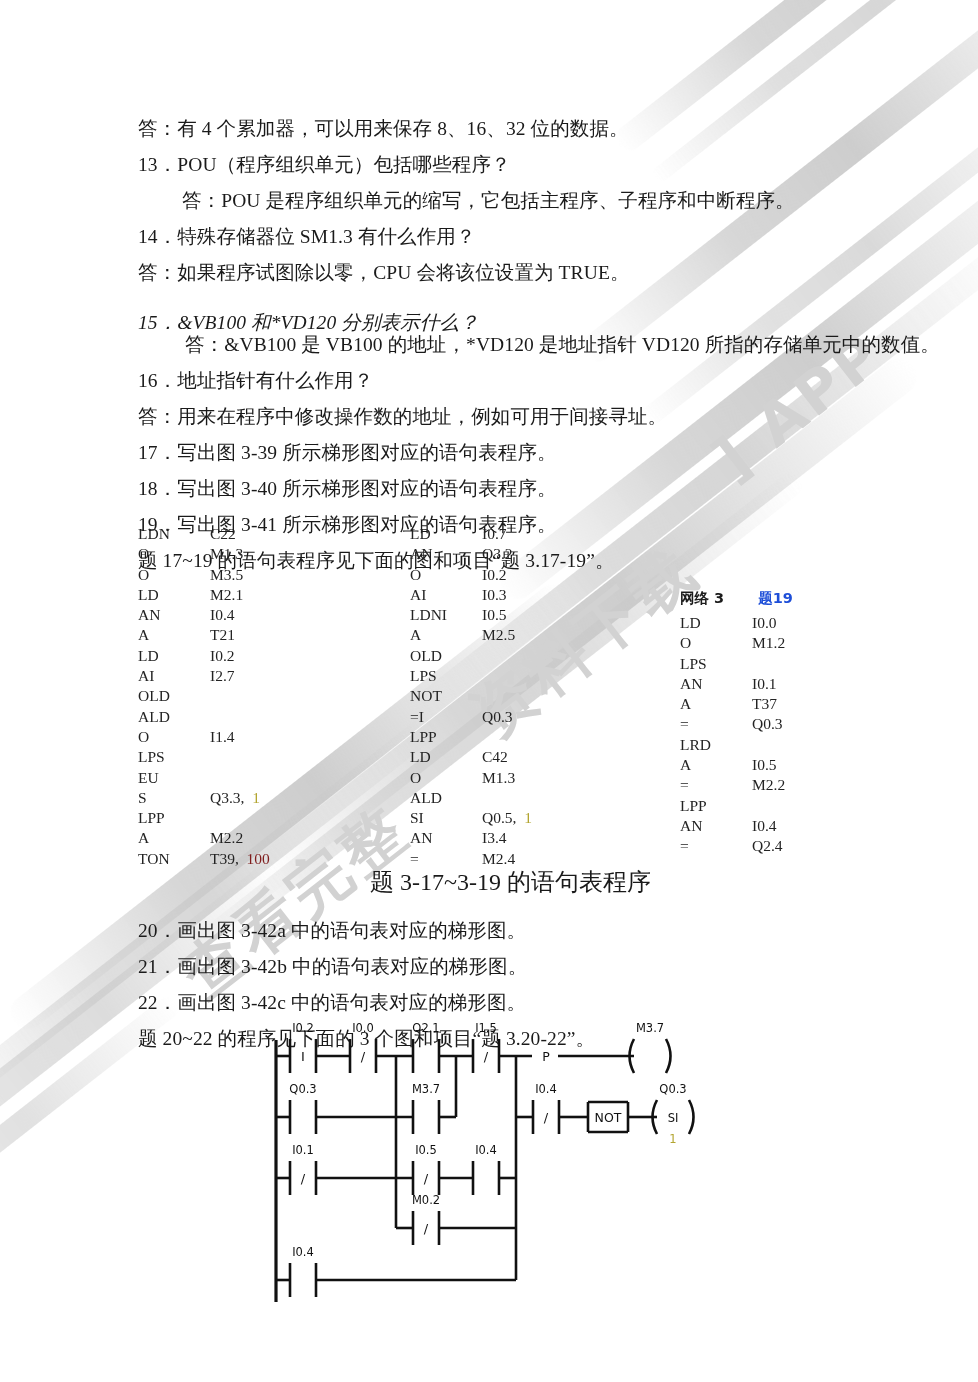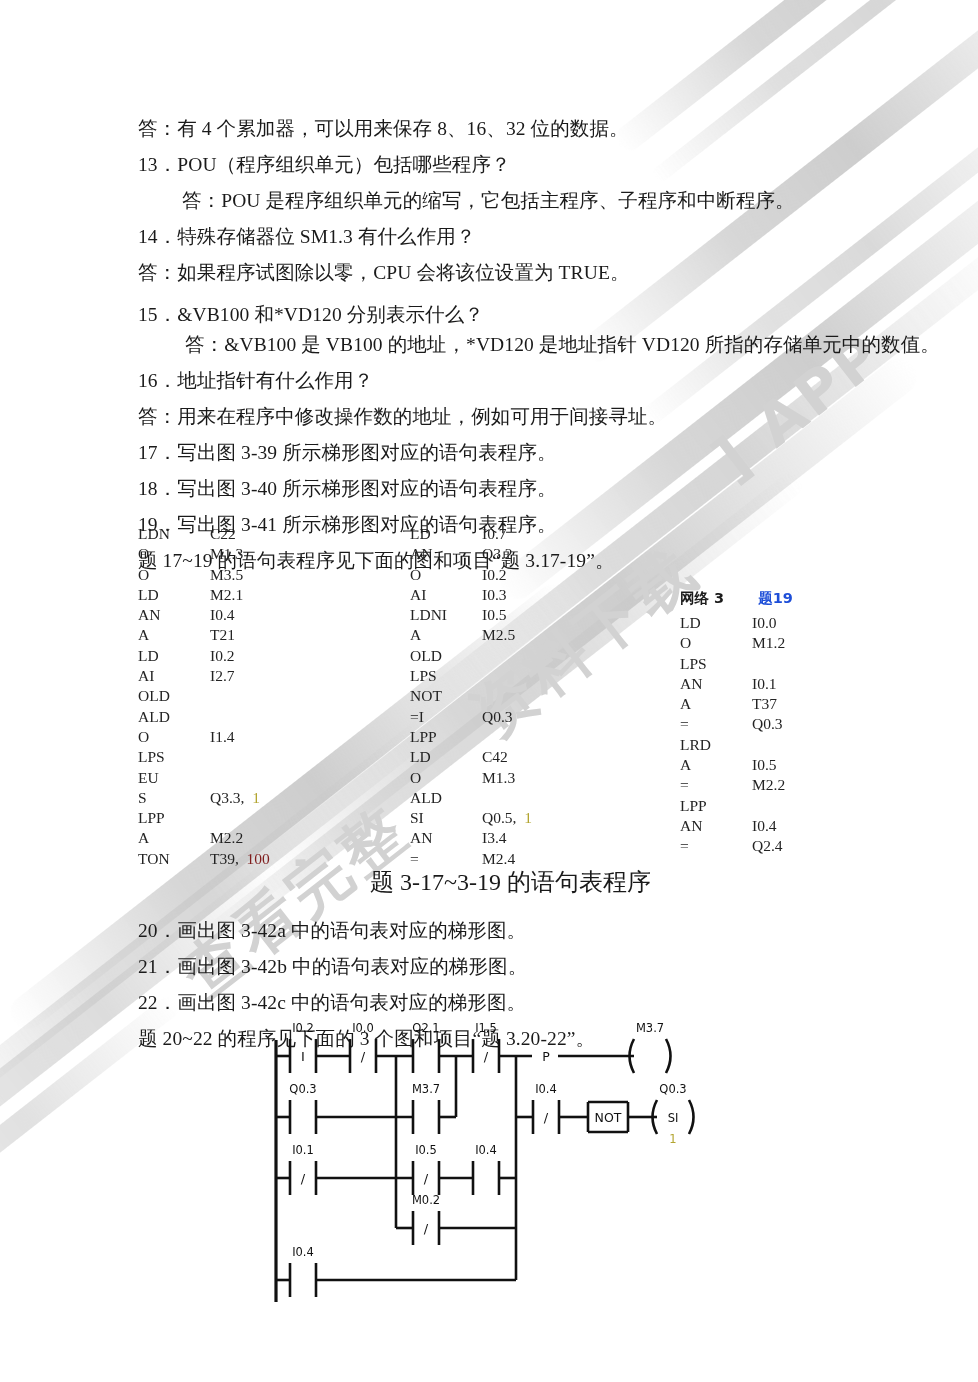--- a/index.html
+++ b/index.html
@@ -117,21 +117,21 @@
   <div class="wm-text" style="left:165px;top:950px;font-size:62px;">查看完整</div>
 </div>
 
 <div id="page">
 
   <div class="para" style="left:138px;top:119px;">答：有 4 个累加器，可以用来保存 8、16、32 位的数据。</div>
   <div class="para" style="left:138px;top:155px;">13．POU（程序组织单元）包括哪些程序？</div>
   <div class="para" style="left:138px;top:191px;margin-left:44px;">答：POU 是程序组织单元的缩写，它包括主程序、子程序和中断程序。</div>
   <div class="para" style="left:138px;top:227px;">14．特殊存储器位 SM1.3 有什么作用？</div>
   <div class="para" style="left:138px;top:263px;">答：如果程序试图除以零，CPU 会将该位设置为 TRUE。</div>
-  <div class="para" style="left:138px;top:305px;">15．&amp;VB100 和*VD120 分别表示什么？</div>
+  <div class="para" style="left:138px;top:313px;font-style:italic;">15．&amp;VB100 和*VD120 分别表示什么？</div>
   <div class="para" style="left:152px;top:335px;margin-left:33px;">答：&amp;VB100 是 VB100 的地址，*VD120 是地址指针 VD120 所指的存储单元中的数值。</div>
   <div class="para" style="left:138px;top:371px;">16．地址指针有什么作用？</div>
   <div class="para" style="left:138px;top:407px;">答：用来在程序中修改操作数的地址，例如可用于间接寻址。</div>
   <div class="para" style="left:138px;top:443px;">17．写出图 3-39 所示梯形图对应的语句表程序。</div>
   <div class="para" style="left:138px;top:479px;">18．写出图 3-40 所示梯形图对应的语句表程序。</div>
   <div class="para" style="left:138px;top:515px;">19．写出图 3-41 所示梯形图对应的语句表程序。</div>
   <div class="para" style="left:138px;top:551px;">题 17~19 的语句表程序见下面的图和项目“题 3.17-19”。</div>
 
   <div id="stl-block">
     <div class="net-head" style="left:542px;top:65px;">

